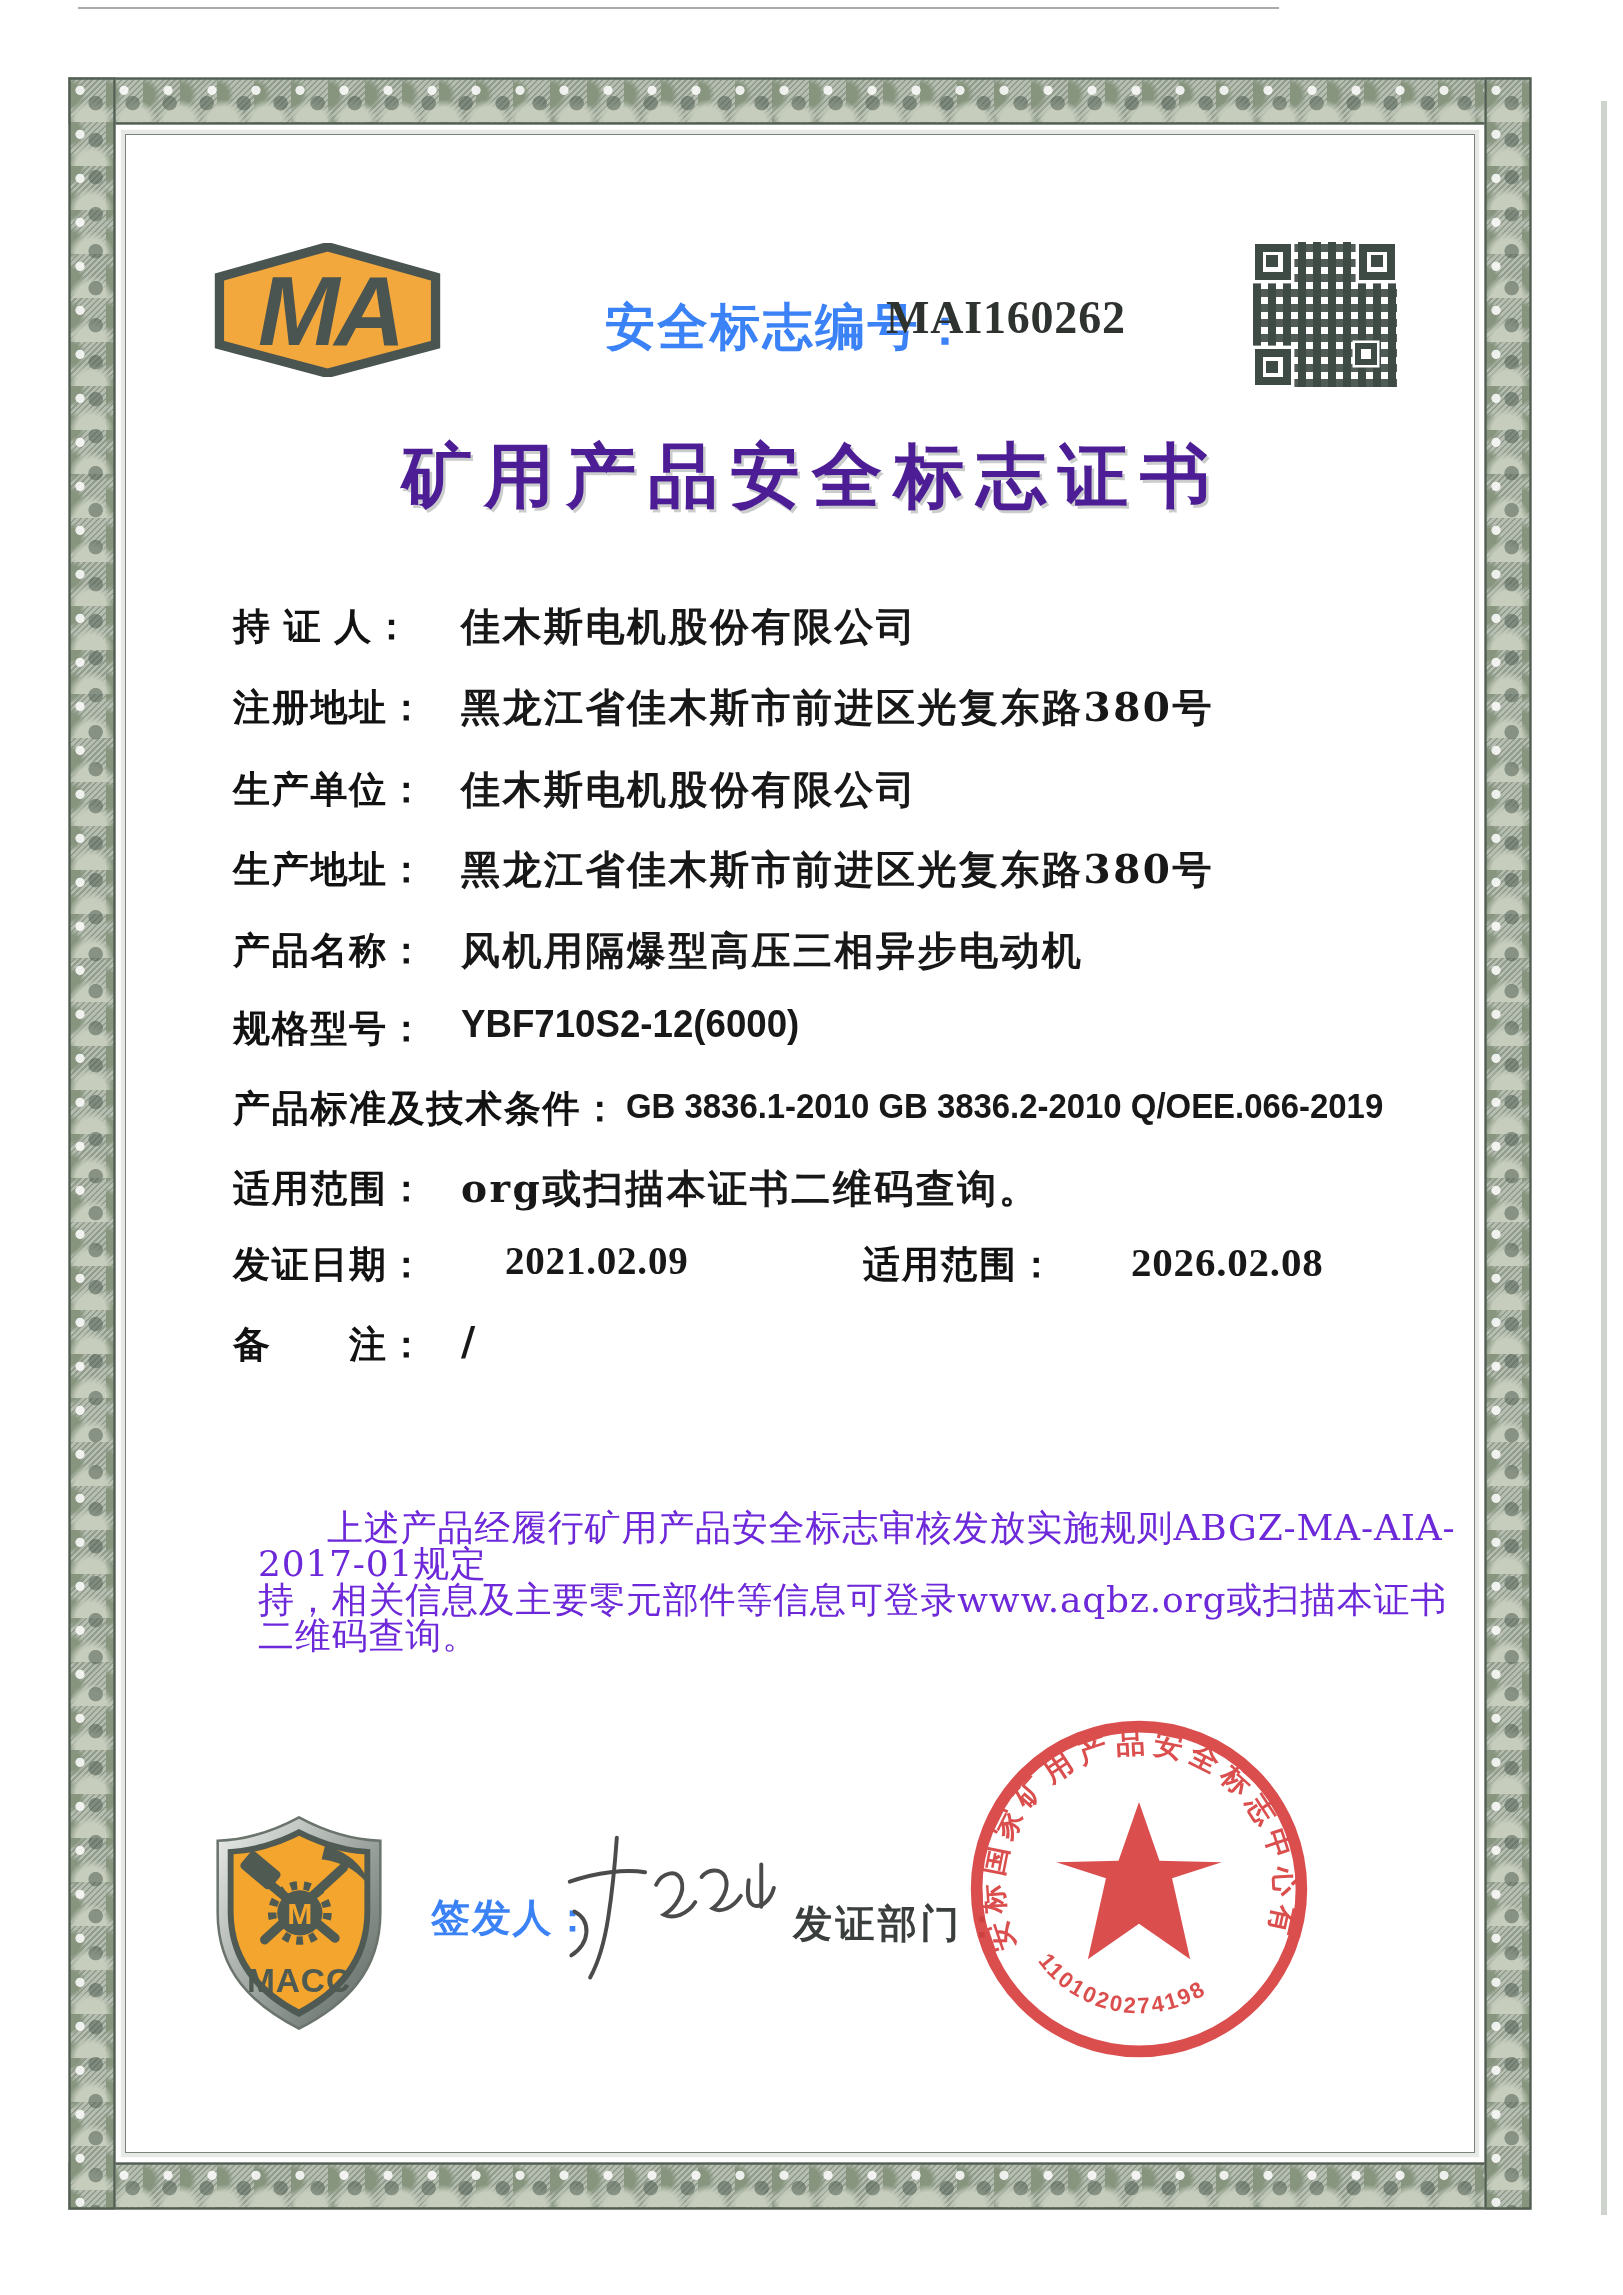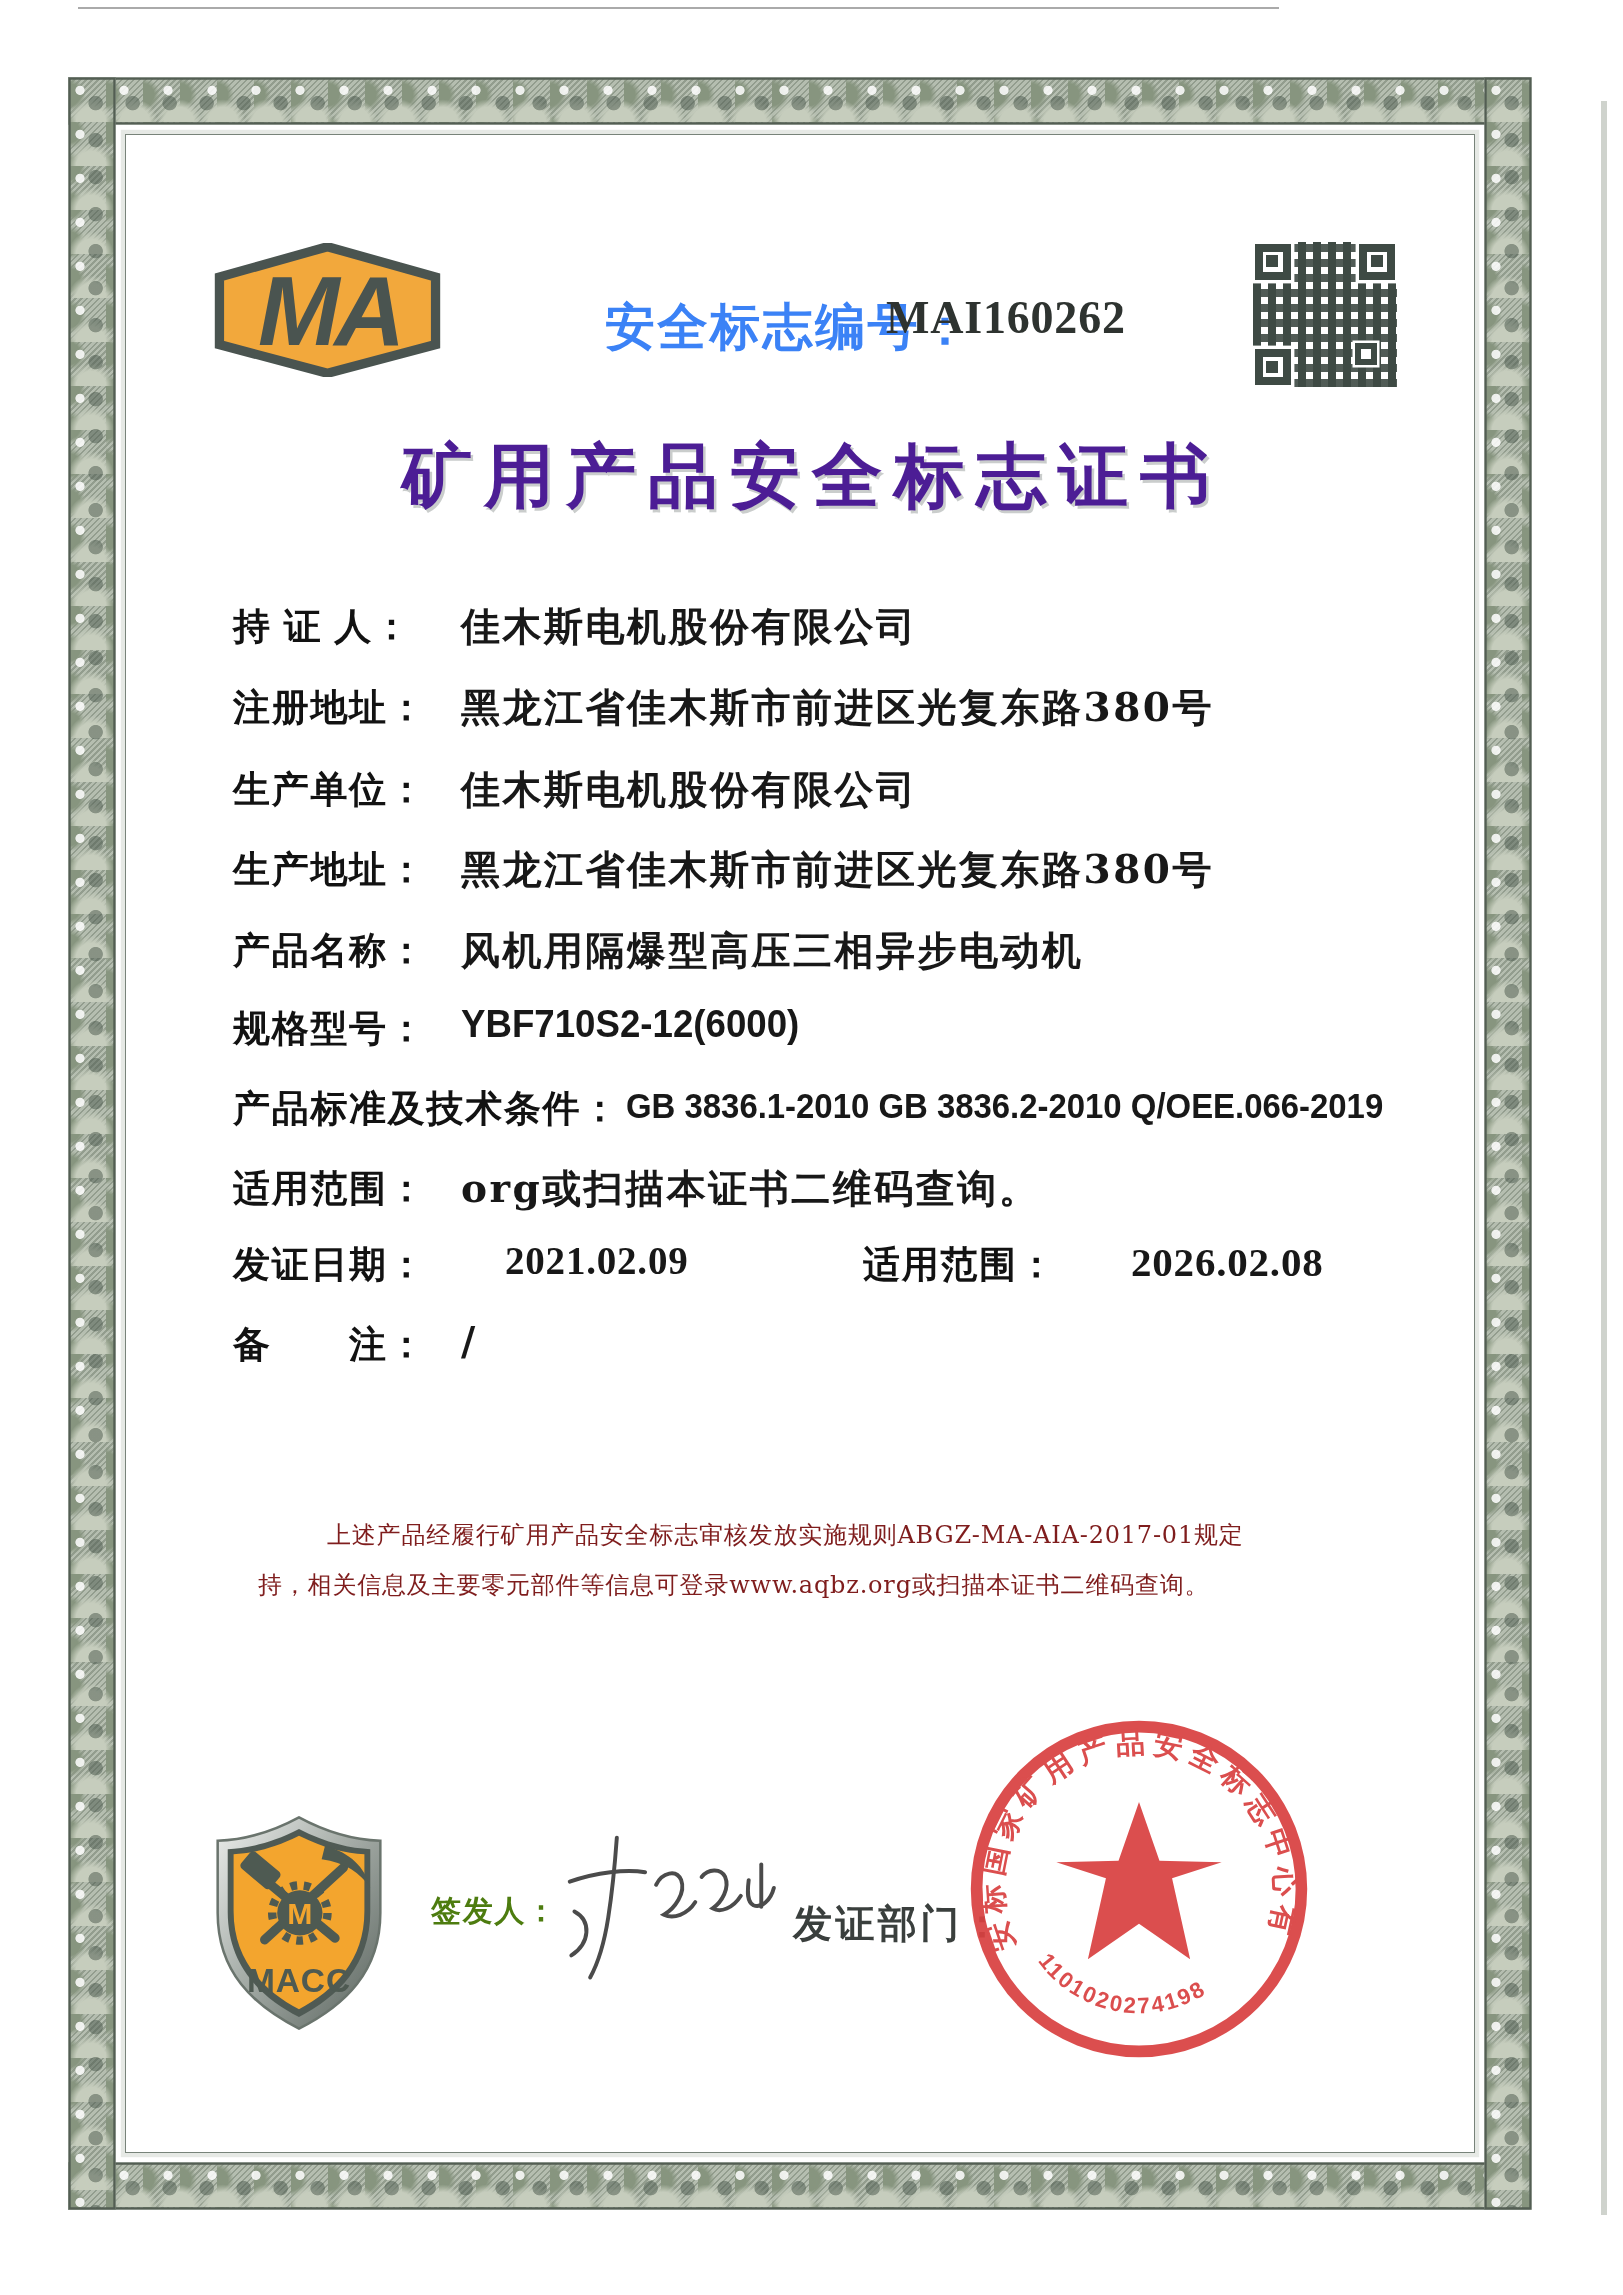--- a/index.html
+++ b/index.html
@@ -65,28 +65,28 @@
   .r0{top:602px;} .r1{top:683px;} .r2{top:765px;} .r3{top:845px;} .r4{top:926px;}
   .r5{top:1004px;} .r6{top:1084px;} .r7{top:1164px;} .r8{top:1240px;} .r9{top:1320px;}
   .r5 .val{font-size:39px;}
   .r6 .val{left:393px;font-size:35px;top:1.7px;}
   .r8 .lbl2{position:absolute;left:630px;top:0;font-size:37px;font-weight:700;color:#121212;
     letter-spacing:1.7px;}
   .r8 .val2{position:absolute;left:854px;top:-1.7px;font-size:41px;}
 
   
   .paragraph{position:absolute;left:258px;top:1510px;width:1201px;
-    font-family:"DejaVu Serif","Liberation Serif",serif;font-weight:500;color:#7f1d1d;
-    font-size:24px;line-height:50px;letter-spacing:0.8px;}
+    font-family:"DejaVu Serif","Liberation Serif",serif;font-weight:500;color:#6d28d9;
+    font-size:36px;line-height:36px;letter-spacing:0.8px;}
   .paragraph .line1{text-indent:69px;}
 
   
   .macc-logo{position:absolute;left:201px;top:1814px;width:196px;height:218px;}
-  .signer-label{position:absolute;left:431px;top:1891px;font-size:30px;font-weight:600;
-    font-family:"DejaVu Serif","Liberation Serif",serif;color:#4d7c0f;letter-spacing:1.7px;text-align:right;}
+  .signer-label{position:absolute;left:431px;top:1891px;font-size:39px;font-weight:600;
+    font-family:"DejaVu Serif","Liberation Serif",serif;color:#3b82f6;letter-spacing:1.7px;text-align:right;}
   .signature{position:absolute;left:543px;top:1833px;width:245px;height:157px;}
   .dept-label{position:absolute;left:793px;top:1897px;font-size:39px;font-weight:600;
     font-family:"DejaVu Serif","Liberation Serif",serif;color:#3a3f3d;letter-spacing:3.4px;}
   .stamp{position:absolute;left:965px;top:1715px;width:348px;height:348px;opacity:.93;}
 </style>
 </head>
 <body>
 
 <div class="scan-top-line"></div>
 <div class="scan-right-strip"></div>

